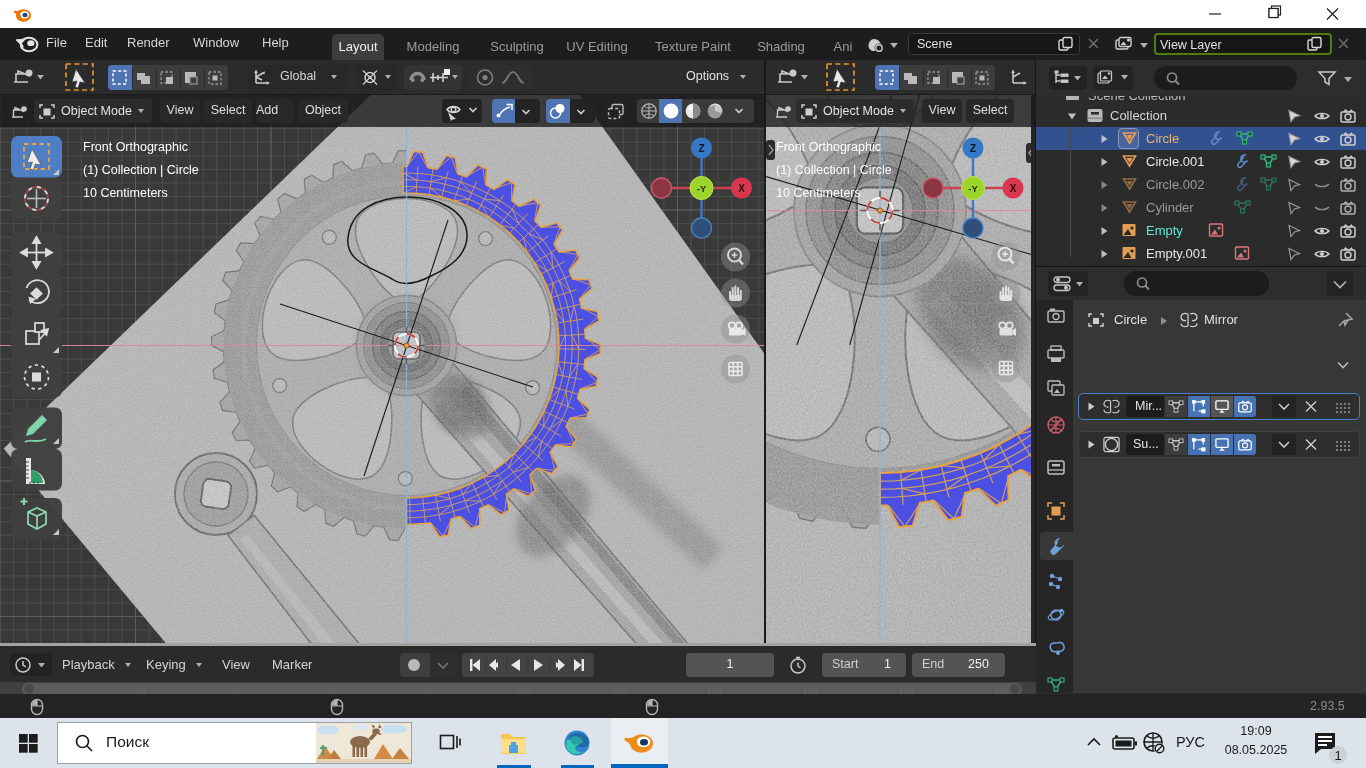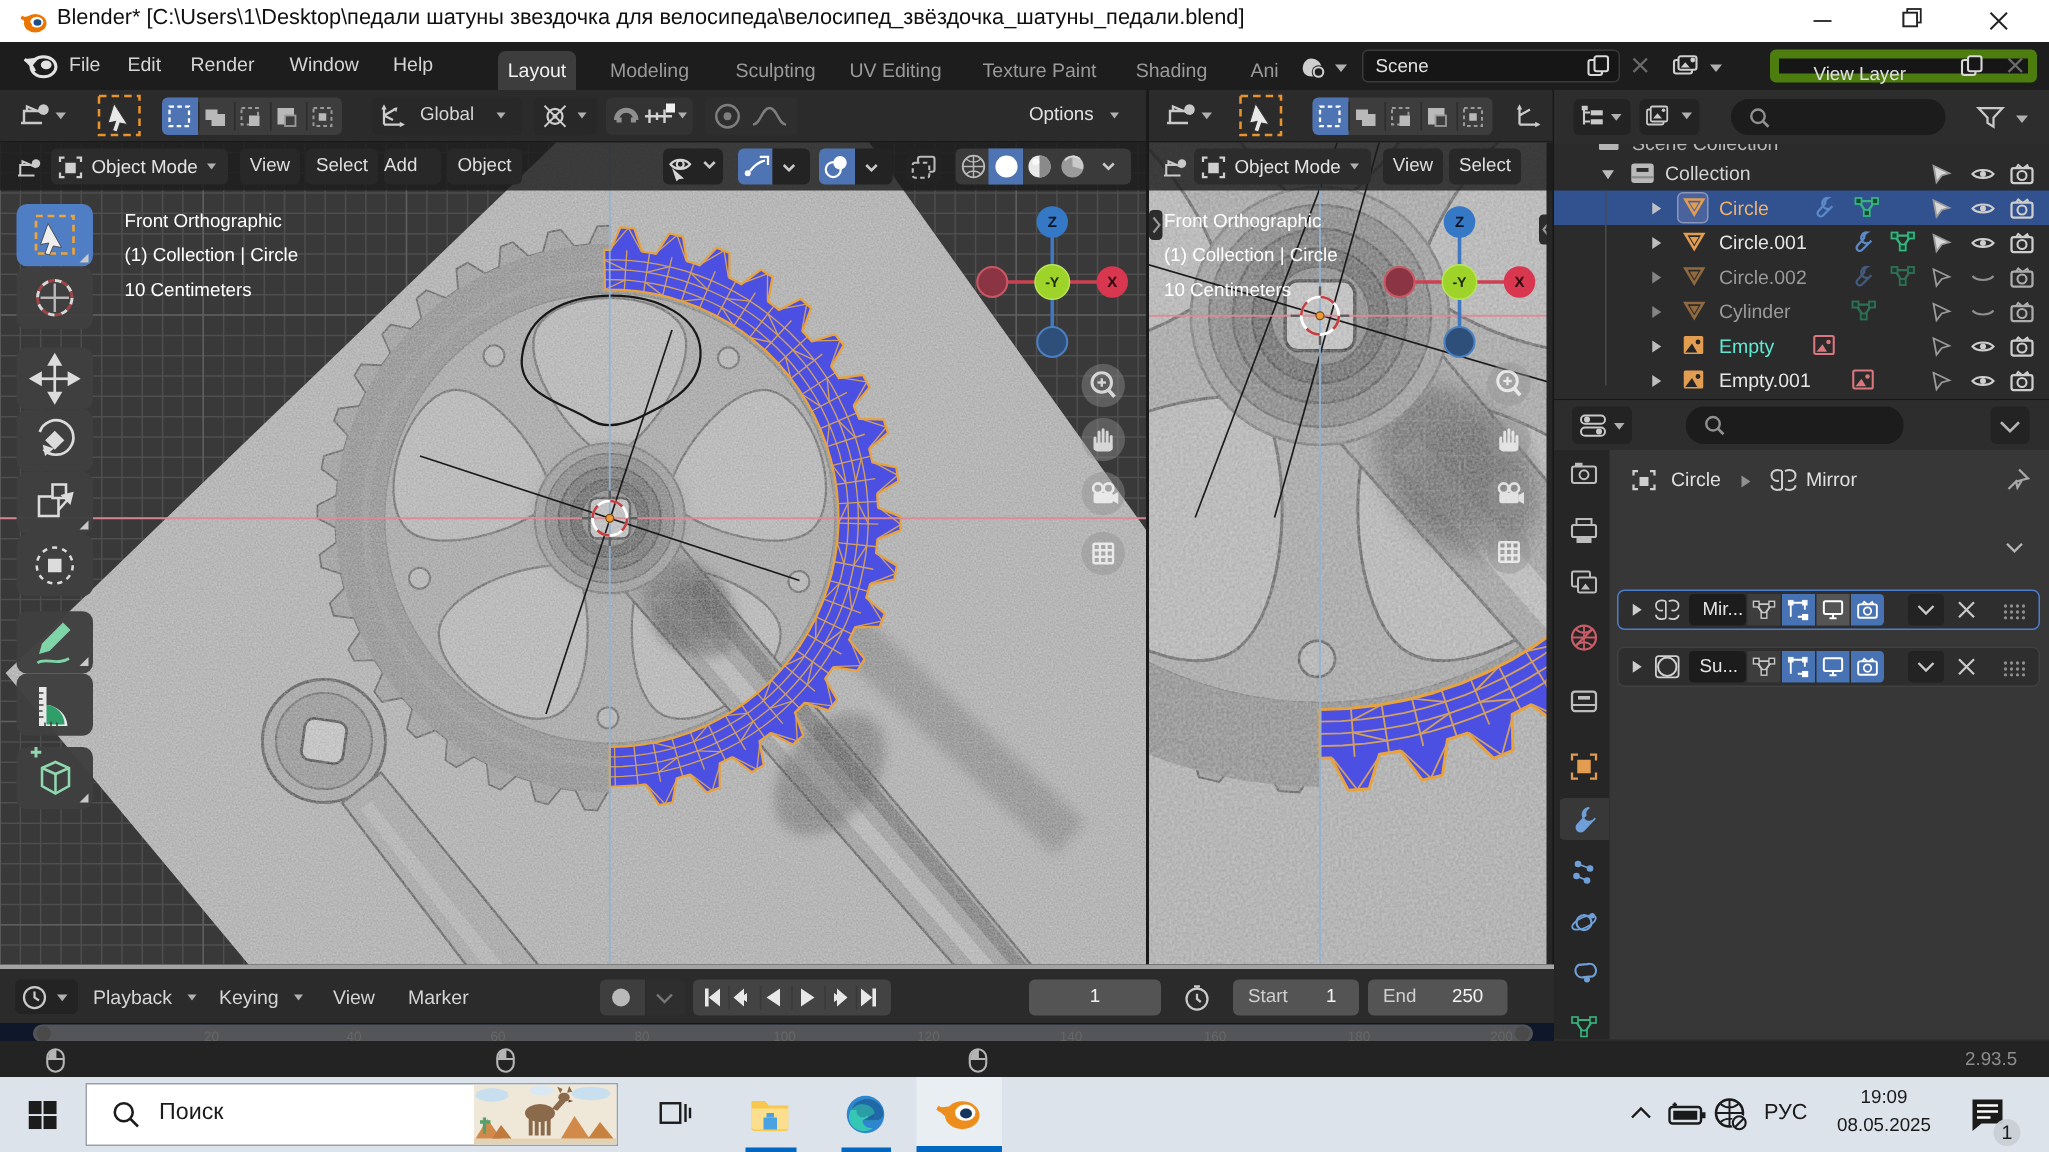--- a/index.html
+++ b/index.html
@@ -1401,21 +1401,21 @@
  <svg class="abs" style="left:788px;top:10px" width="20" height="19" viewBox="0 0 20 19">
         <circle cx="10" cy="10" r="7" fill="none" stroke="#c9c9c9" stroke-width="1.5"></circle>
         <path d="M 10 6.5 L 10 10 L 12.5 12 M 8 1.5 h 4 M 10 1.5 v 2" stroke="#c9c9c9" stroke-width="1.5" fill="none"></path>
       </svg>
  <div class="abs" style="left:822px;top:7px;width:84px;height:24px;background:#545454;border-radius:4px"></div>
  <div class="abs" style="left:832px;top:11px;color:#cfcfcf;font-size:12.5px">Start</div>
  <div class="abs" style="left:884px;top:11px;color:#f2f2f2;font-size:12.5px">1</div>
  <div class="abs" style="left:912px;top:7px;width:93px;height:24px;background:#545454;border-radius:4px"></div>
  <div class="abs" style="left:922px;top:11px;color:#cfcfcf;font-size:12.5px">End</div>
  <div class="abs" style="left:968px;top:11px;color:#f2f2f2;font-size:12.5px">250</div>
-<div class="abs" style="left:0;top:36px;width:1036px;height:15px;background:#0f172a">
+<div class="abs" style="left:0;top:36px;width:1036px;height:15px;background:#404040">
         <div class="abs" style="left:129px;top:4px;width:24px;text-align:center;color:#8a8a8a;font-size:9px">20</div>
         <div class="abs" style="left:224px;top:4px;width:24px;text-align:center;color:#8a8a8a;font-size:9px">40</div>
         <div class="abs" style="left:320px;top:4px;width:24px;text-align:center;color:#8a8a8a;font-size:9px">60</div>
         <div class="abs" style="left:416px;top:4px;width:24px;text-align:center;color:#8a8a8a;font-size:9px">80</div>
         <div class="abs" style="left:511px;top:4px;width:24px;text-align:center;color:#8a8a8a;font-size:9px">100</div>
         <div class="abs" style="left:607px;top:4px;width:24px;text-align:center;color:#8a8a8a;font-size:9px">120</div>
         <div class="abs" style="left:702px;top:4px;width:24px;text-align:center;color:#8a8a8a;font-size:9px">140</div>
         <div class="abs" style="left:798px;top:4px;width:24px;text-align:center;color:#8a8a8a;font-size:9px">160</div>
         <div class="abs" style="left:894px;top:4px;width:24px;text-align:center;color:#8a8a8a;font-size:9px">180</div>
         <div class="abs" style="left:989px;top:4px;width:24px;text-align:center;color:#8a8a8a;font-size:9px">200</div>
@@ -1446,21 +1446,20 @@
 </div>
 
 <div class="abs" style="left:0;top:0;width:1366px;height:28px;background:#ffffff">
  <svg class="abs" style="left:13px;top:5px" width="19" height="19" viewBox="0 0 19 19">
    <ellipse cx="10.5" cy="10.5" rx="7.5" ry="6.2" fill="#ea7600"></ellipse>
    <ellipse cx="11.5" cy="9.8" rx="4.4" ry="3.6" fill="#ffffff"></ellipse>
    <ellipse cx="12" cy="10" rx="2.6" ry="2.2" fill="#1f4d8c"></ellipse>
    <path d="M 1 6.5 L 9 5.5 L 5.5 9.5 Z" fill="#ea7600"></path>
    <path d="M 1.2 6.3 C 4 7.8 6 9.5 7.5 12" stroke="#ea7600" stroke-width="2.2" fill="none"></path>
  </svg>
- <div class="abs" style="left:38px;top:4px;font-size:14.5px;color:#101010;white-space:nowrap">Blender* [C:\Users\1\Desktop\педали шатуны звездочка для велосипеда\велосипед_звёздочка_шатуны_педали.blend]</div>
  <svg class="abs" style="left:1204px;top:0" width="162" height="28" viewBox="0 0 162 28">
    <line x1="5" y1="14" x2="17" y2="14" stroke="#222" stroke-width="1.2"></line>
    <rect x="65" y="8.5" width="9" height="9" fill="none" stroke="#222" stroke-width="1.2"></rect>
    <rect x="67.5" y="6" width="9" height="9" fill="none" stroke="#222" stroke-width="1.2"></rect>
    <rect x="65" y="8.5" width="9" height="9" fill="#fff" stroke="#222" stroke-width="1.2"></rect>
    <path d="M 123 8.5 L 134 19.5 M 134 8.5 L 123 19.5" stroke="#222" stroke-width="1.3"></path>
  </svg>
 </div>
 
 <div class="abs" style="left:0;top:28px;width:1366px;height:32px;background:#1d1d1d">
@@ -1491,21 +1490,21 @@
  <svg class="abs" style="left:1086px;top:9px" width="16" height="14" viewBox="0 0 16 14">
         <path d="M 3 2 L 12 11 M 12 2 L 3 11" stroke="#6a6a6a" stroke-width="1.6"></path>
       </svg>
  <svg class="abs" style="left:1114px;top:8px" width="38" height="18" viewBox="0 0 38 18">
   <rect x="2" y="4" width="12" height="9" rx="1.5" fill="none" stroke="#cfcfcf" stroke-width="1.4"></rect>
   <rect x="5" y="1.5" width="12" height="9" rx="1.5" fill="#1d1d1d" stroke="#cfcfcf" stroke-width="1.4"></rect>
   <circle cx="14.5" cy="4" r="1.6" fill="#cfcfcf"></circle>
         <path d="M 6.5 9 l 3 -3.5 l 3 3.5 z" fill="#cfcfcf"></path>
   <path d="M 26 7 l 8 0 l -4 5 z" fill="#b0b0b0"></path>
  </svg>
- <div class="abs" style="left:1180px;top:5px;width:178px;height:22px;background:#161616;border:6px solid #4d7c0f;border-radius:4px;color:#e0e0e0;font-size:12.5px;line-height:20px;padding-left:23px">View Layer</div>
+ <div class="abs" style="left:1154px;top:5px;width:178px;height:22px;background:#161616;border:2px solid #4d7c0f;border-radius:4px;color:#e0e0e0;font-size:12.5px;line-height:20px;padding-left:4px">View Layer</div>
  <svg class="abs" style="left:1305px;top:8px" width="20" height="16" viewBox="0 0 20 16">
         <rect x="3" y="4" width="9" height="10" rx="1.5" fill="none" stroke="#d8d8d8" stroke-width="1.4"></rect>
         <rect x="7" y="1.5" width="9" height="10" rx="1.5" fill="#161616" stroke="#d8d8d8" stroke-width="1.4"></rect>
       </svg>
  <svg class="abs" style="left:1336px;top:9px" width="16" height="14" viewBox="0 0 16 14">
         <path d="M 3 2 L 12 11 M 12 2 L 3 11" stroke="#6a6a6a" stroke-width="1.6"></path>
       </svg>
 </div>
 <div class="abs" style="left:0;top:718px;width:1366px;height:50px;background:#dde3ea">
       <svg class="abs" style="left:19px;top:16px" width="19" height="19" viewBox="0 0 19 19">

